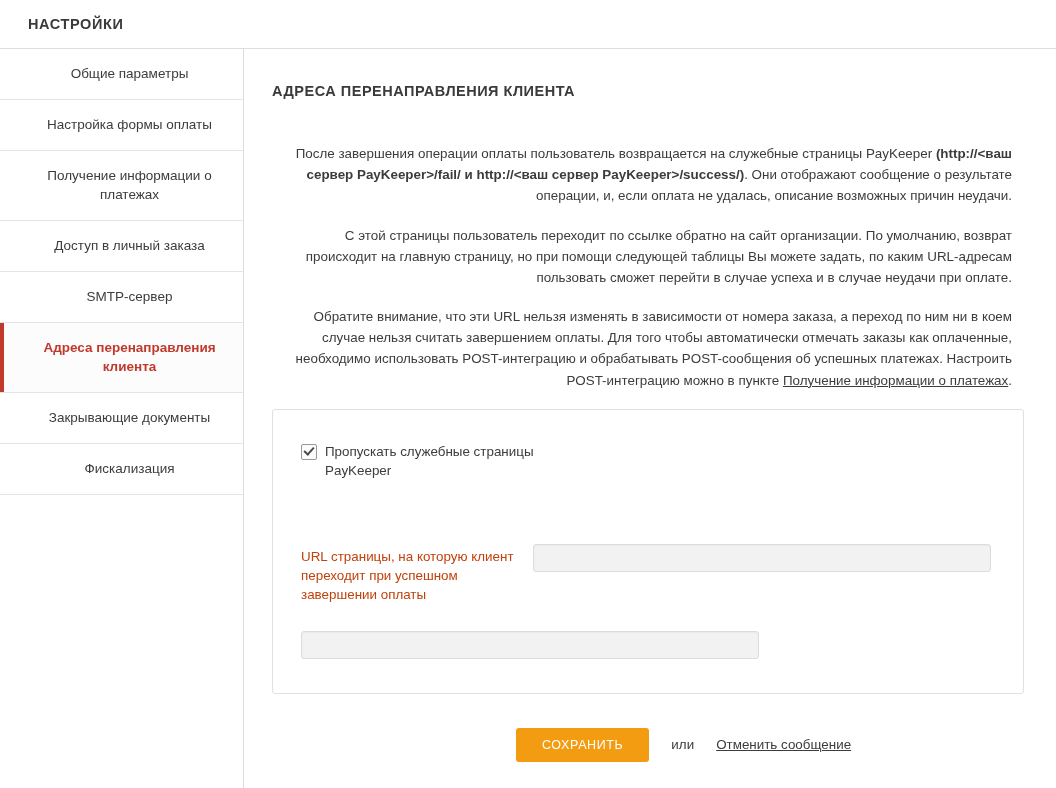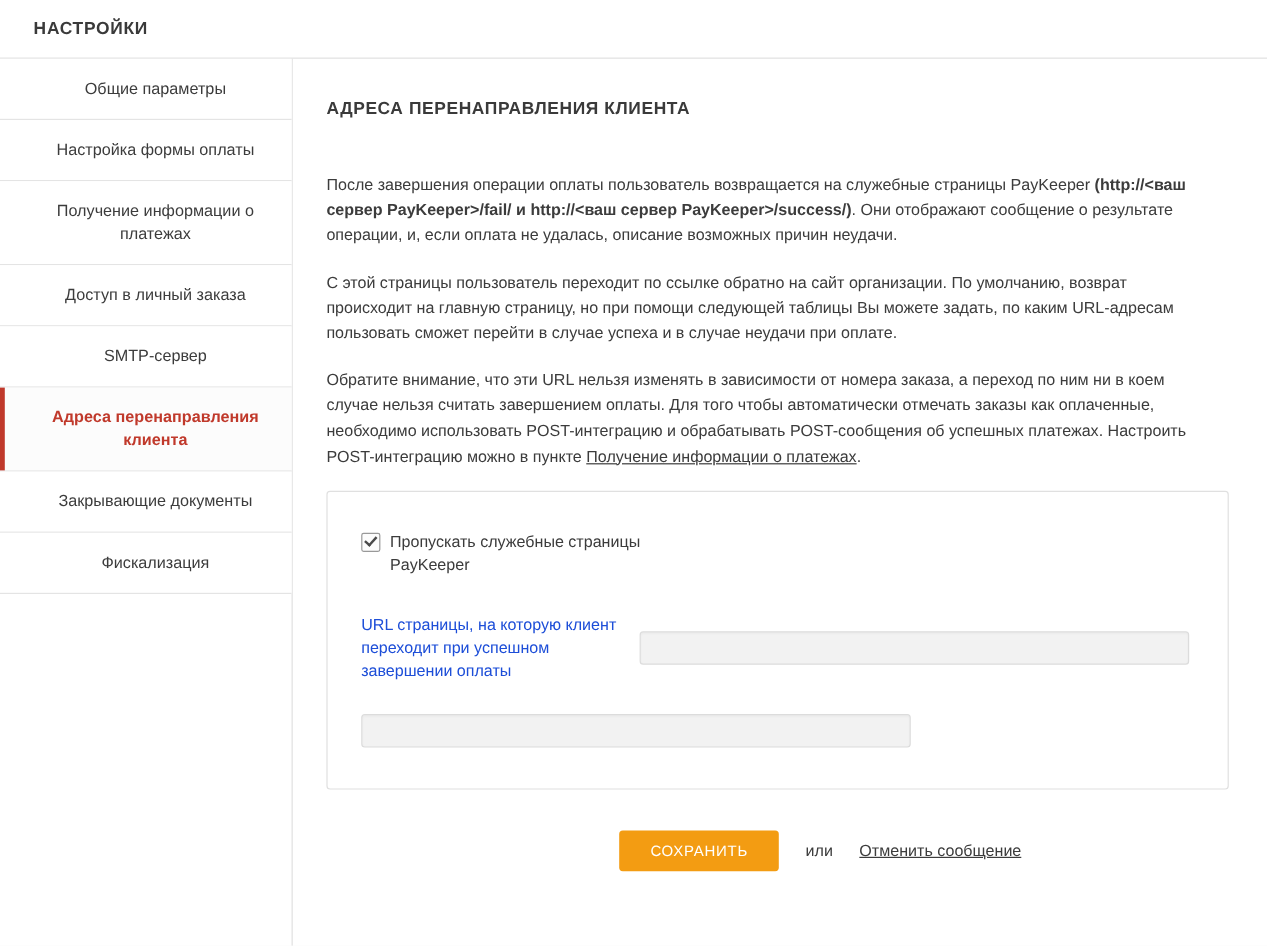--- a/index.html
+++ b/index.html
@@ -102,20 +102,21 @@
   }
   .intro {
     margin-top: 44px;
   }
   .intro p {
     margin: 0 0 18px 0;
     font-size: 13.4px;
     line-height: 1.58;
     color: #3c3c3c;
     max-width: 740px;
+    text-align: right;
   }
   .intro p strong { font-weight: bold; }
   .intro a {
     color: #3c3c3c;
     text-decoration: underline;
   }
 
   
   .panel {
     margin-top: 8px;
@@ -166,22 +167,23 @@
     display: flex;
     align-items: center;
     margin-bottom: 26px;
   }
   .field-row:last-child { margin-bottom: 0; }
   .field-label {
     width: 232px;
     flex: 0 0 232px;
     font-size: 13.4px;
     line-height: 1.45;
-    color: #1d4ed8;
-    box-sizing: border-box;
+    color: #c2410c;
+    box-sizing: border-box;
+    margin-top: 36px;
   }
   .field-input {
     flex: 1 1 auto;
     height: 28px;
     border: 1px solid #dcdcdc;
     border-radius: 3px;
     background: #f2f2f2;
     box-shadow: inset 0 1px 2px rgba(0,0,0,0.04);
     padding: 0 10px;
     font-size: 13px;

